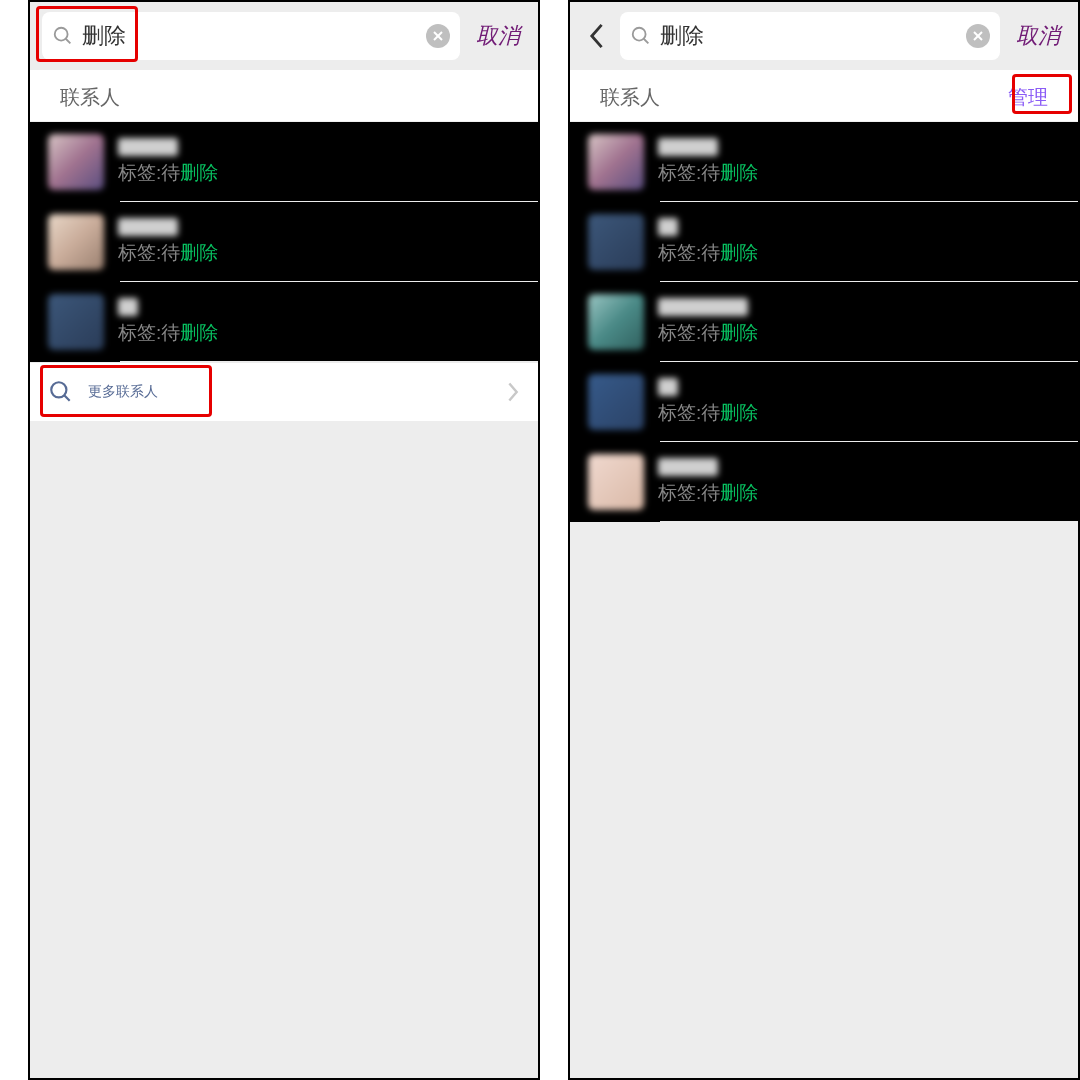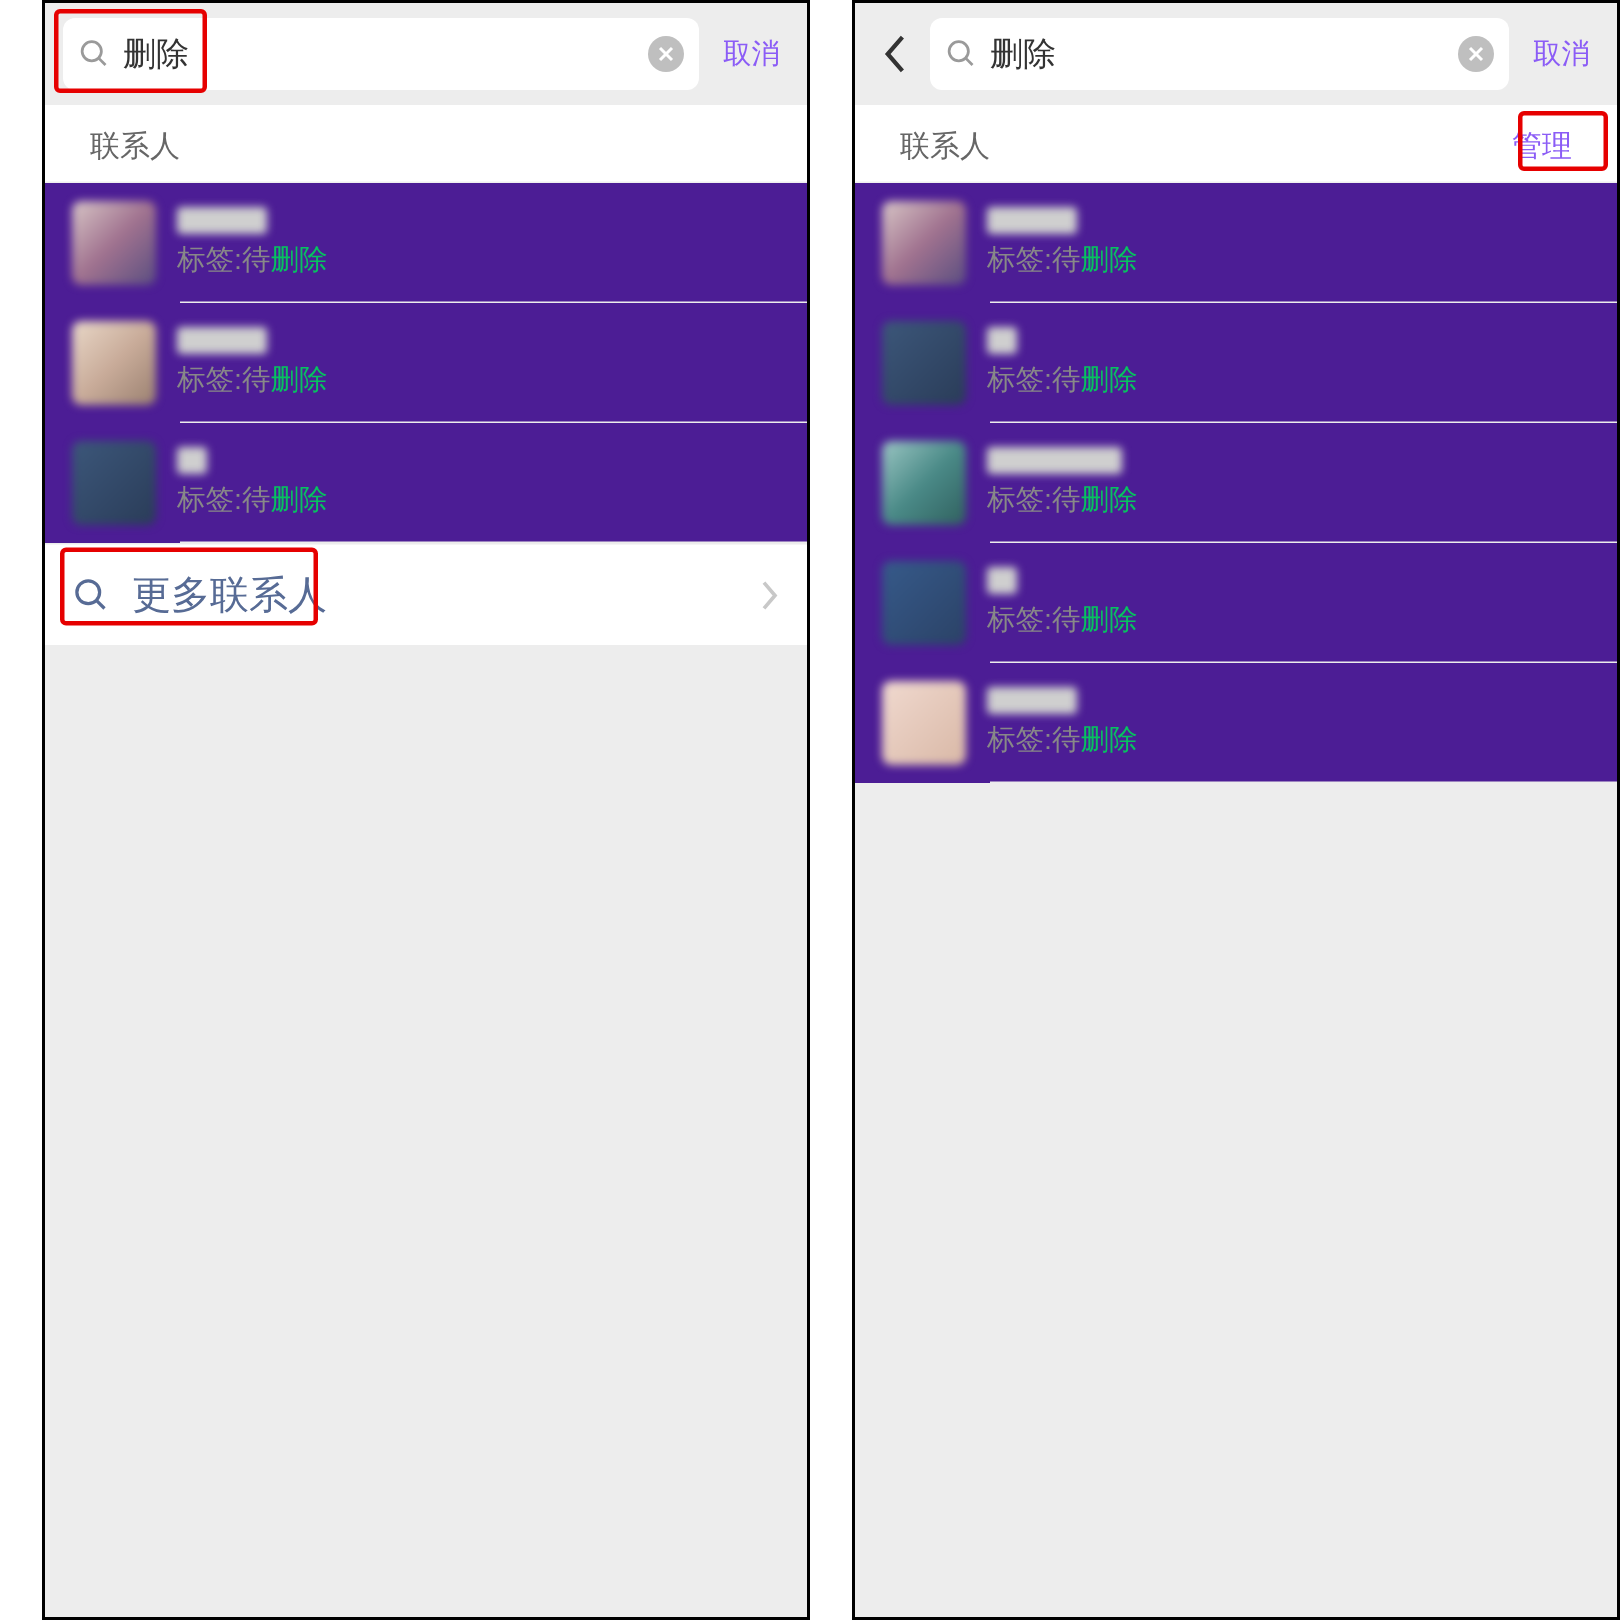--- a/index.html
+++ b/index.html
@@ -58,40 +58,41 @@
     height: 24px;
     border-radius: 50%;
     background: #bfbfbf;
     color: #fff;
     display: flex;
     align-items: center;
     justify-content: center;
     font-size: 14px;
   }
   .cancel {
-    color: #8b5cf6;
-    font-size: 19px;
+    color: #701a75;
+    font-size: 22px;
     padding: 0 6px;
+    font-style: italic;
   }
   .section-header {
     display: flex;
     align-items: center;
     justify-content: space-between;
     padding: 14px 30px 10px;
     background: #fff;
     font-size: 20px;
     color: #666;
     border-bottom: 1px solid #f0f0f0;
   }
   .manage {
     color: #8b5cf6;
     font-size: 20px;
   }
   .list {
-    background: #4c1d95;
+    background: #000000;
   }
   .contact {
     display: flex;
     align-items: center;
     padding: 12px 18px;
     gap: 14px;
     position: relative;
   }
   .contact::after {
     content: "";
@@ -134,21 +135,21 @@
     font-size: 19px;
     color: #888;
   }
   .tagline .hl { color: #07c160; }
   .more-row {
     display: flex;
     align-items: center;
     padding: 16px 18px;
     background: #fff;
     gap: 14px;
-    font-size: 26px;
+    font-size: 14px;
     color: #576b95;
     border-top: 1px solid #ececec;
   }
   .more-row .chev {
     margin-left: auto;
     color: #c8c8c8;
   }
   .hlbox {
     position: absolute;
     border: 3px solid #e60000;

